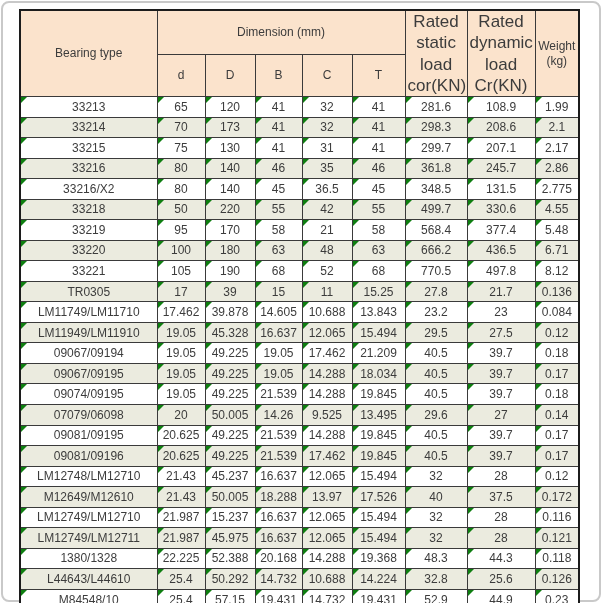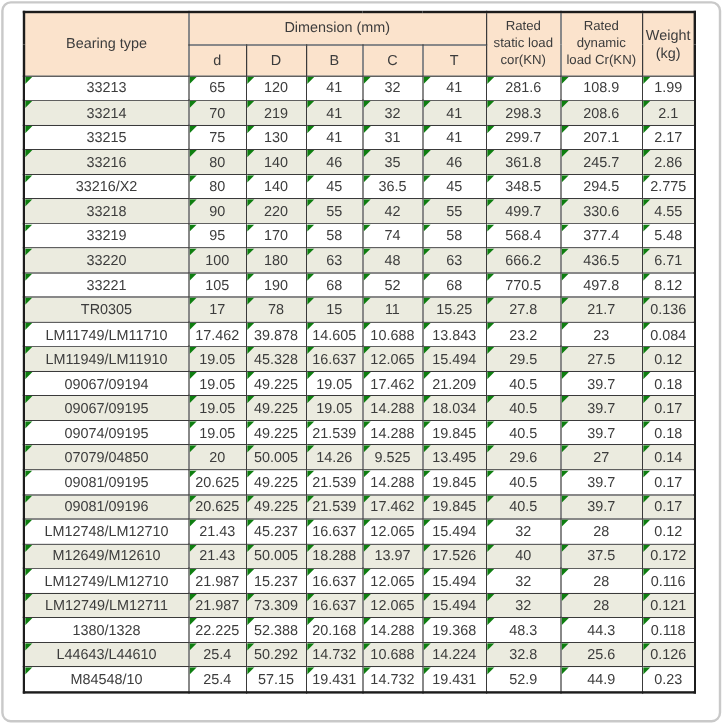--- a/index.html
+++ b/index.html
@@ -39,21 +39,21 @@
   table.spec-table {
     border: 2px solid #1c1c1c;
   }
   thead th {
     background: var(--header-bg, #fbe3cc);
     font-weight: normal;
     line-height: 1.25;
   }
   thead tr.group-row { height: 27px; }
   thead tr.sub-row   { height: 26px; }
-  th.load-head { font-size: 11px; padding: 0 1px; }
+  th.load-head { font-size: 17px; padding: 0 1px; }
   
   th.dim-group, th.sub-d, td:nth-child(2) { border-left-width: 2px; }
   th.weight-head, td:nth-child(9) { border-left-width: 2px; }
   col.c-bearing { width: 137px; }
   col.c-d { width: 48px; }
   col.c-D { width: 50px; }
   col.c-B { width: 47px; }
   col.c-C { width: 50px; }
   col.c-T { width: 53px; }
   col.c-static { width: 62px; }
@@ -118,21 +118,21 @@
         <td>41</td>
         <td>32</td>
         <td>41</td>
         <td>281.6</td>
         <td>108.9</td>
         <td>1.99</td>
       </tr>
       <tr class="alt">
         <td>33214</td>
         <td>70</td>
-        <td>219</td>
+        <td>173</td>
         <td>41</td>
         <td>32</td>
         <td>41</td>
         <td>298.3</td>
         <td>208.6</td>
         <td>2.1</td>
       </tr>
       <tr>
         <td>33215</td>
         <td>75</td>
@@ -156,40 +156,40 @@
         <td>2.86</td>
       </tr>
       <tr>
         <td>33216/X2</td>
         <td>80</td>
         <td>140</td>
         <td>45</td>
         <td>36.5</td>
         <td>45</td>
         <td>348.5</td>
-        <td>294.5</td>
+        <td>131.5</td>
         <td>2.775</td>
       </tr>
       <tr class="alt">
         <td>33218</td>
-        <td>90</td>
+        <td>50</td>
         <td>220</td>
         <td>55</td>
         <td>42</td>
         <td>55</td>
         <td>499.7</td>
         <td>330.6</td>
         <td>4.55</td>
       </tr>
       <tr>
         <td>33219</td>
         <td>95</td>
         <td>170</td>
         <td>58</td>
-        <td>74</td>
+        <td>21</td>
         <td>58</td>
         <td>568.4</td>
         <td>377.4</td>
         <td>5.48</td>
       </tr>
       <tr class="alt">
         <td>33220</td>
         <td>100</td>
         <td>180</td>
         <td>63</td>
@@ -206,21 +206,21 @@
         <td>68</td>
         <td>52</td>
         <td>68</td>
         <td>770.5</td>
         <td>497.8</td>
         <td>8.12</td>
       </tr>
       <tr class="alt">
         <td>TR0305</td>
         <td>17</td>
-        <td>78</td>
+        <td>39</td>
         <td>15</td>
         <td>11</td>
         <td>15.25</td>
         <td>27.8</td>
         <td>21.7</td>
         <td>0.136</td>
       </tr>
       <tr>
         <td>LM11749/LM11710</td>
         <td>17.462</td>
@@ -270,21 +270,21 @@
         <td>19.05</td>
         <td>49.225</td>
         <td>21.539</td>
         <td>14.288</td>
         <td>19.845</td>
         <td>40.5</td>
         <td>39.7</td>
         <td>0.18</td>
       </tr>
       <tr class="alt">
-        <td>07079/04850</td>
+        <td>07079/06098</td>
         <td>20</td>
         <td>50.005</td>
         <td>14.26</td>
         <td>9.525</td>
         <td>13.495</td>
         <td>29.6</td>
         <td>27</td>
         <td>0.14</td>
       </tr>
       <tr>
@@ -338,21 +338,21 @@
         <td>16.637</td>
         <td>12.065</td>
         <td>15.494</td>
         <td>32</td>
         <td>28</td>
         <td>0.116</td>
       </tr>
       <tr class="alt">
         <td>LM12749/LM12711</td>
         <td>21.987</td>
-        <td>73.309</td>
+        <td>45.975</td>
         <td>16.637</td>
         <td>12.065</td>
         <td>15.494</td>
         <td>32</td>
         <td>28</td>
         <td>0.121</td>
       </tr>
       <tr>
         <td>1380/1328</td>
         <td>22.225</td>

